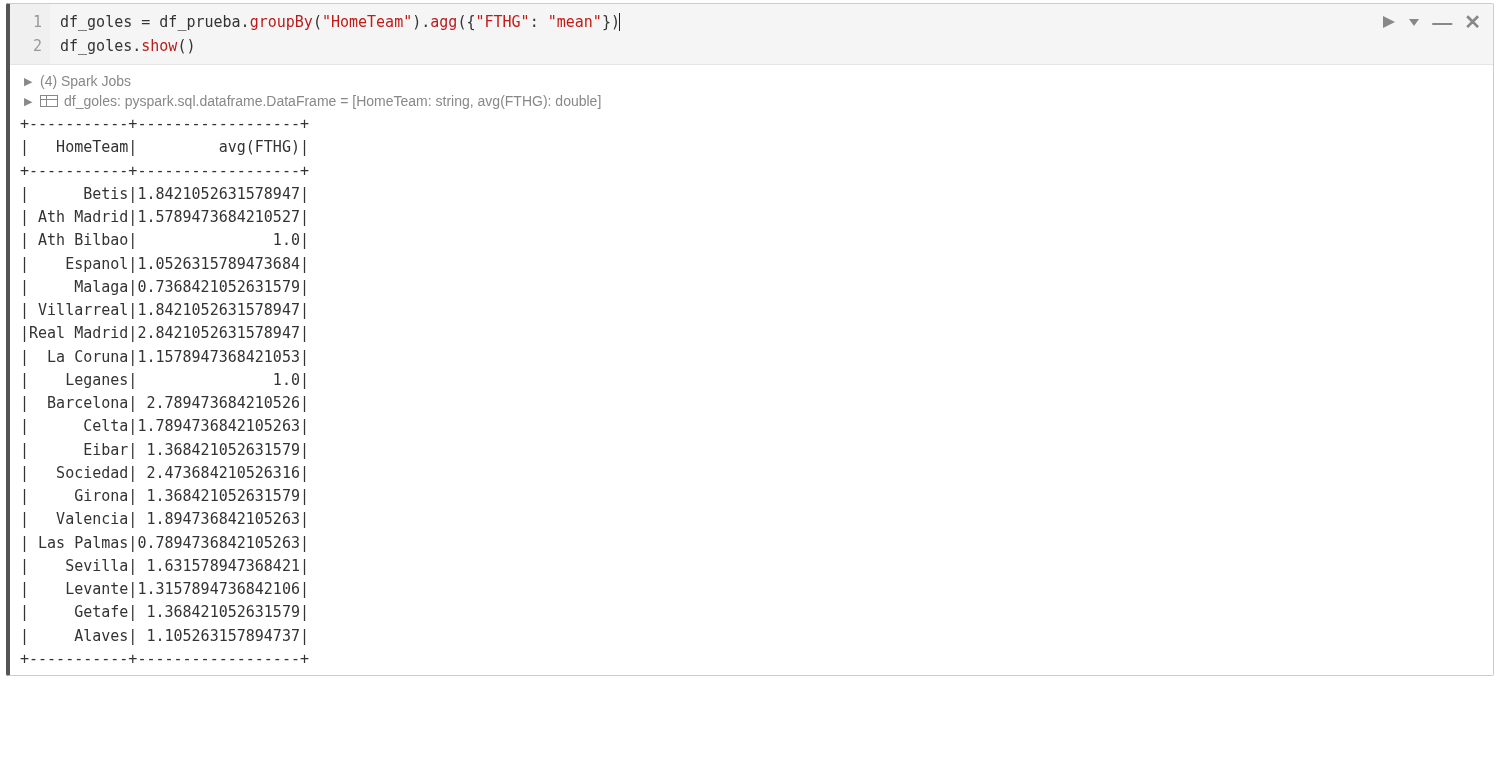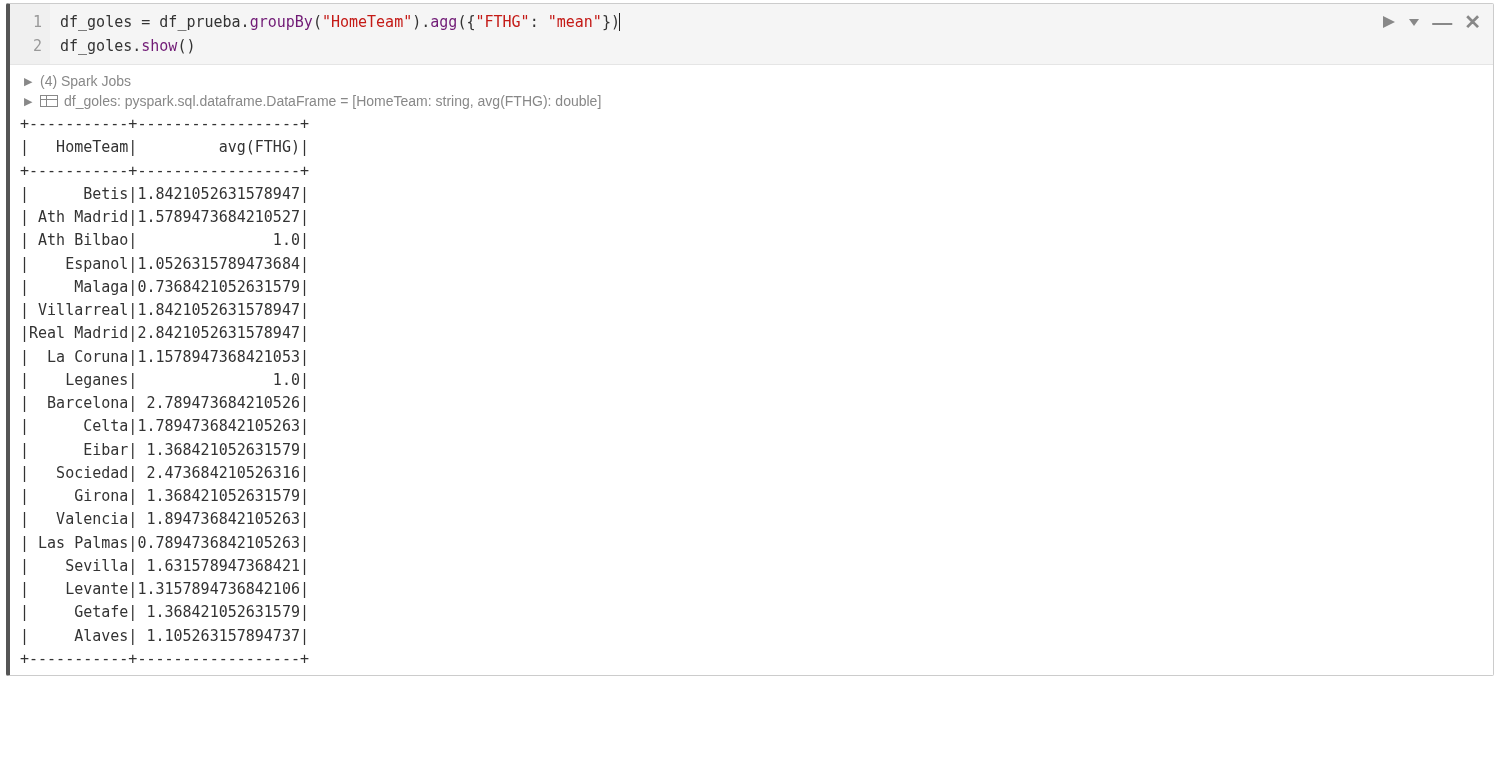--- a/index.html
+++ b/index.html
@@ -43,21 +43,21 @@
     .code-area {
       flex: 1;
       padding: 6px 10px;
       font-family: "SF Mono", Menlo, Monaco, Consolas, monospace;
       font-size: 15px;
       line-height: 1.6;
       white-space: pre;
       color: #333333;
     }
     .tok-str { color: #c41a16; }
-    .tok-fn { color: #701a75; }
+    .tok-fn { color: #b91c1c; }
     .cell-toolbar {
       position: absolute;
       right: 12px;
       top: 6px;
       display: flex;
       gap: 12px;
       align-items: center;
     }
     .toolbar-btn {
       color: #888888;

